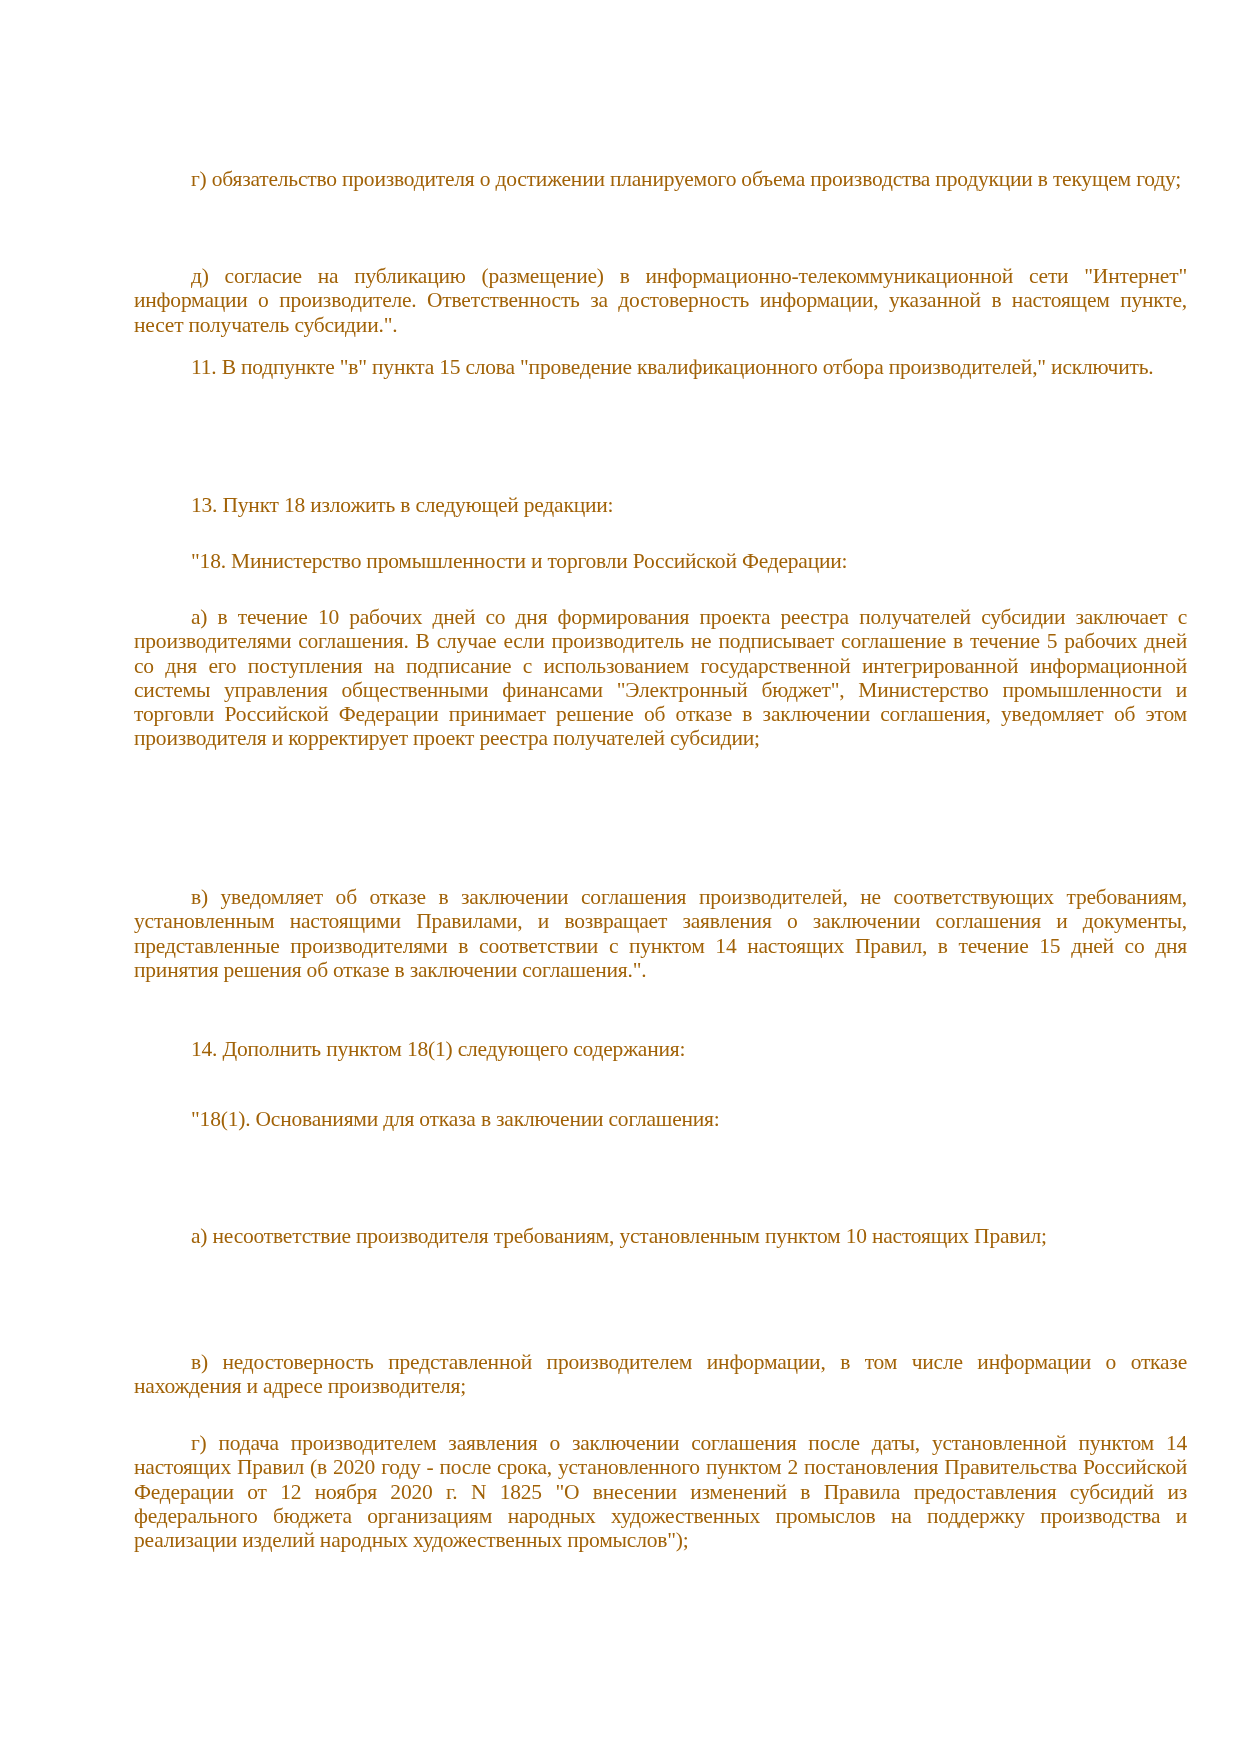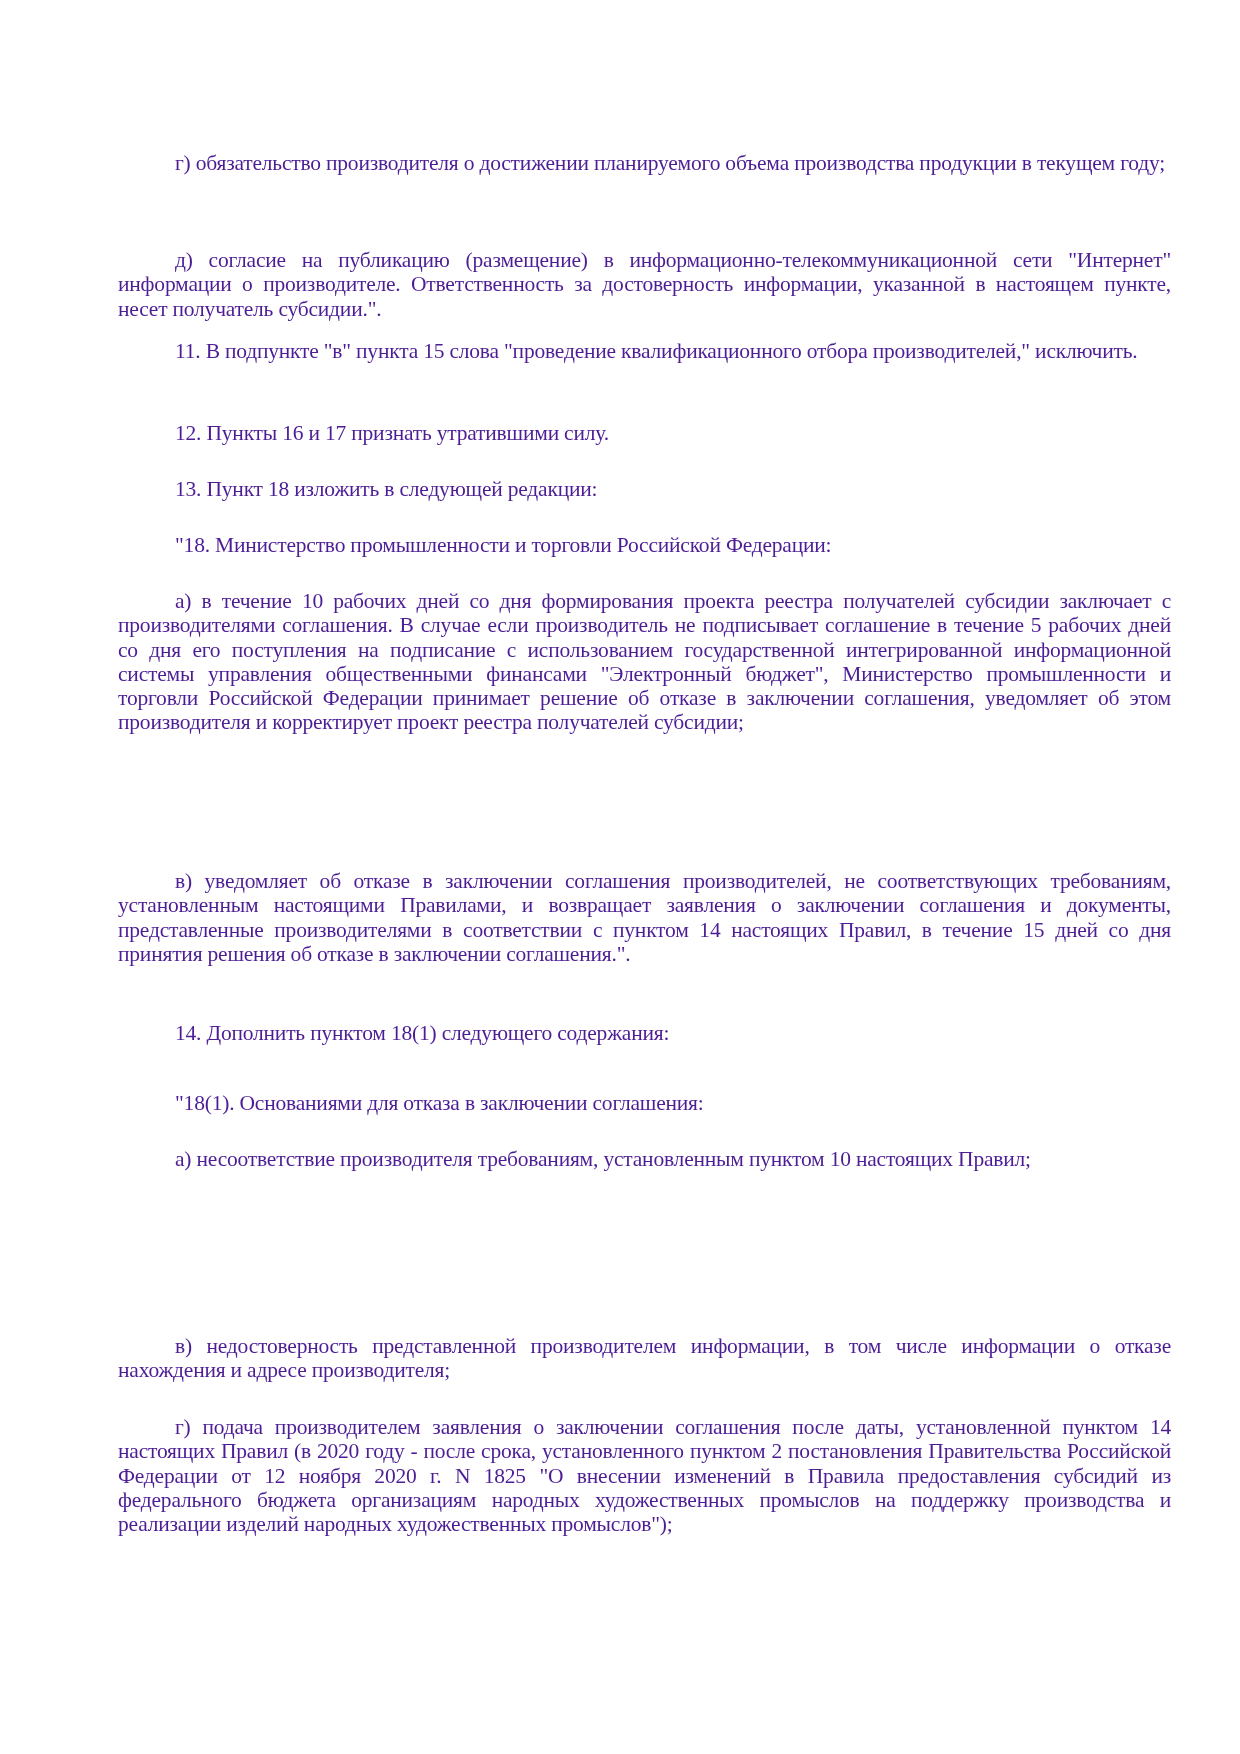--- a/index.html
+++ b/index.html
@@ -7,37 +7,36 @@
   .page {
     position: absolute; left: 0; top: 0; width: 1240px; height: 1754px; background: #ffffff;
   }
   .para {
     position: absolute;
     left: 118px;
     width: 1053px;
     font-family: "Liberation Serif", serif;
     font-size: 21.5px;
     line-height: 24.3px;
-    color: #4c1d95;
+    color: #a16207;
     text-align: justify;
     text-indent: 57px;
-    margin: 0;
+    margin: 16px;
     letter-spacing: -0.2px;
   }
 </style>
 </head>
 <body>
 
 <div class="page">
   <p class="para" style="top:151px">г) обязательство производителя о достижении планируемого объема производства продукции в текущем году;</p>
   <p class="para" style="top:248px">д) согласие на публикацию (размещение) в информационно-телекоммуникационной сети "Интернет" информации о производителе. Ответственность за достоверность информации, указанной в настоящем пункте, несет получатель субсидии.".</p>
   <p class="para" style="top:339px">11. В подпункте "в" пункта 15 слова "проведение квалификационного отбора производителей," исключить.</p>
-  <p class="para" style="top:421px">12. Пункты 16 и 17 признать утратившими силу.</p>
   <p class="para" style="top:477px">13. Пункт 18 изложить в следующей редакции:</p>
   <p class="para" style="top:533px">"18. Министерство промышленности и торговли Российской Федерации:</p>
   <p class="para" style="top:589px">а) в течение 10 рабочих дней со дня формирования проекта реестра получателей субсидии заключает с производителями соглашения. В случае если производитель не подписывает соглашение в течение 5 рабочих дней со дня его поступления на подписание с использованием государственной интегрированной информационной системы управления общественными финансами "Электронный бюджет", Министерство промышленности и торговли Российской Федерации принимает решение об отказе в заключении соглашения, уведомляет об этом производителя и корректирует проект реестра получателей субсидии;</p>
   <p class="para" style="top:869px">в) уведомляет об отказе в заключении соглашения производителей, не соответствующих требованиям, установленным настоящими Правилами, и возвращает заявления о заключении соглашения и документы, представленные производителями в соответствии с пунктом 14 настоящих Правил, в течение 15 дней со дня принятия решения об отказе в заключении соглашения.".</p>
   <p class="para" style="top:1021px">14. Дополнить пунктом 18(1) следующего содержания:</p>
   <p class="para" style="top:1091px">"18(1). Основаниями для отказа в заключении соглашения:</p>
-  <p class="para" style="top:1147px">а) несоответствие производителя требованиям, установленным пунктом 10 настоящих Правил;</p>
+  <p class="para" style="top:1208px">а) несоответствие производителя требованиям, установленным пунктом 10 настоящих Правил;</p>
   <p class="para" style="top:1334px">в) недостоверность представленной производителем информации, в том числе информации о отказе нахождения и адресе производителя;</p>
   <p class="para" style="top:1415px">г) подача производителем заявления о заключении соглашения после даты, установленной пунктом 14 настоящих Правил (в 2020 году - после срока, установленного пунктом 2 постановления Правительства Российской Федерации от 12 ноября 2020 г. N 1825 "О внесении изменений в Правила предоставления субсидий из федерального бюджета организациям народных художественных промыслов на поддержку производства и реализации изделий народных художественных промыслов");</p>
 </div>
 
 </body></html>

